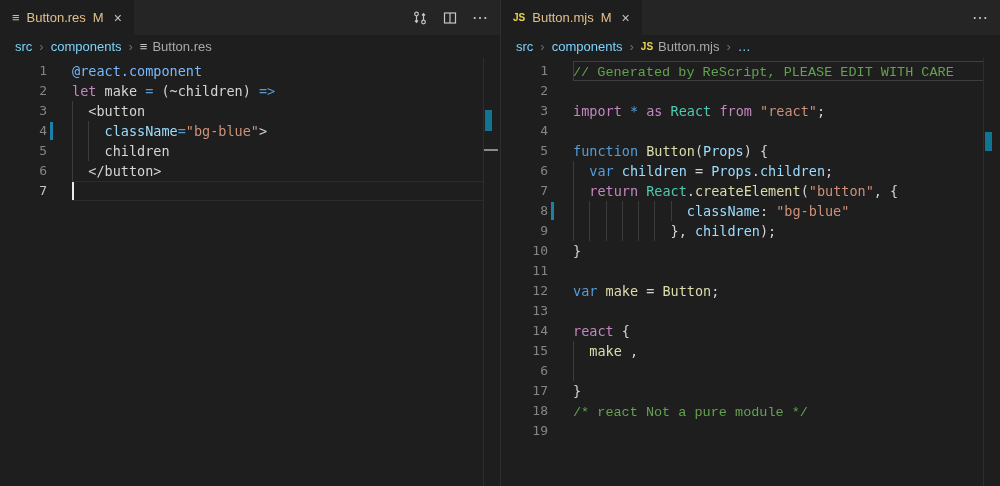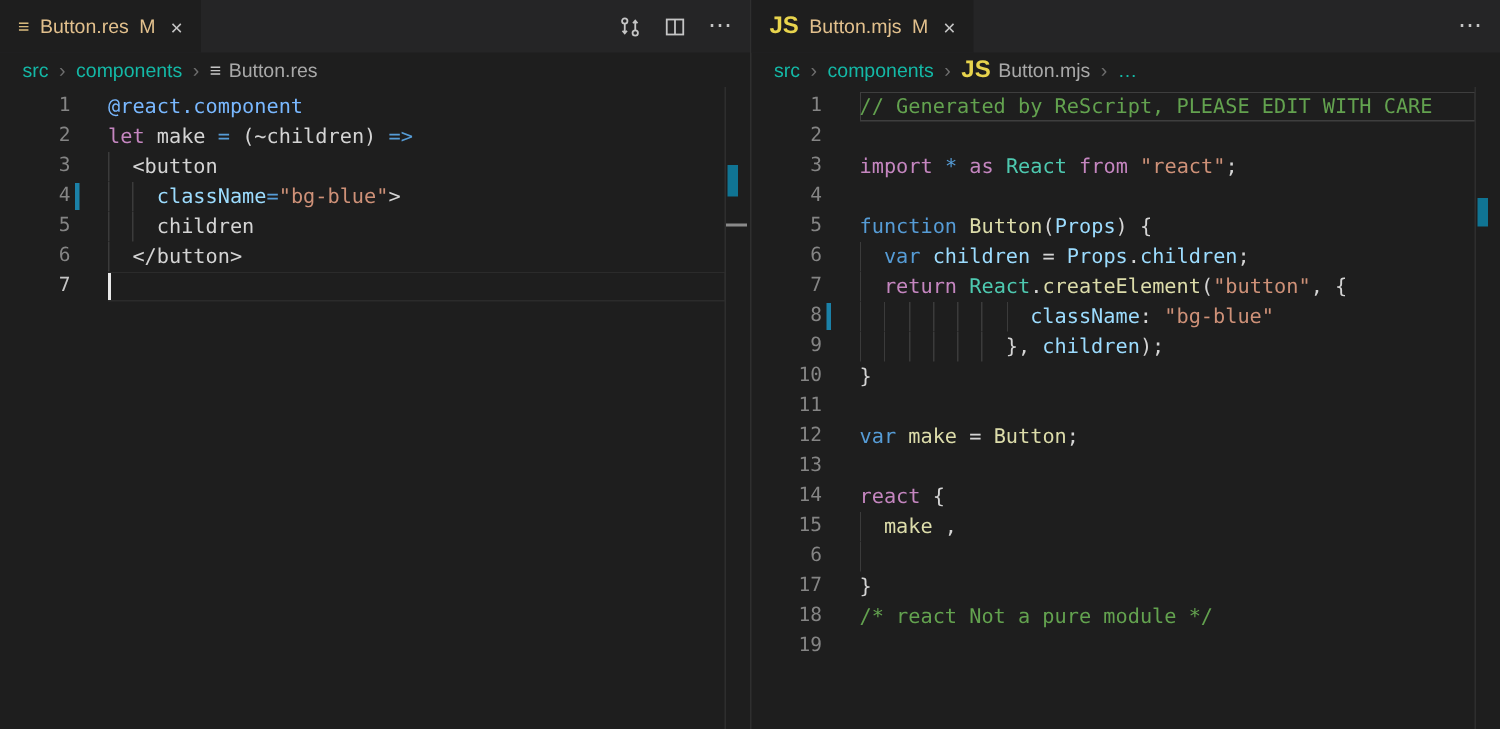--- a/index.html
+++ b/index.html
@@ -15,29 +15,29 @@
   
   .tabbar { height:35px; background:#252526; display:flex; align-items:stretch; }
   .tab {
     display:inline-flex; align-items:center; gap:7px; padding:0 12px;
     background:#1e1e1e; font-size:13px; color:#e2c08d; cursor:pointer;
   }
   .tab-label { color:#e2c08d; }
   .badge { color:#e2c08d; }
   .close { color:#c5c5c5; font-size:14px; margin-left:3px; }
   .listic { color:#d7ba7d; font-size:13px; }
-  .jsic { color:#e8d44d; font-weight:bold; font-size:16px; letter-spacing:0; font-family:"Liberation Sans",sans-serif; }
+  .jsic { color:#e8d44d; font-weight:bold; font-size:10px; letter-spacing:0; font-family:"Liberation Sans",sans-serif; }
   .tab-actions { margin-left:auto; display:flex; align-items:center; gap:14px; padding-right:12px; color:#c5c5c5; }
   .tab-actions svg { display:block; stroke:#c5c5c5; fill:none; }
   .moreic { font-size:16px; color:#c5c5c5; line-height:1; }
 
   
   .bc { height:23px; display:flex; align-items:center; padding-left:15px; font-size:13px; color:#a9a9a9; }
   .bc .sep { color:#6e6e6e; margin:0 7px; }
-  .bc .bc-item { color:#14b8a6; cursor:pointer; }
+  .bc .bc-item { color:#7dd3fc; cursor:pointer; }
   .bc .bc-file { display:inline-flex; align-items:center; gap:5px; cursor:pointer; }
   .bc .listic { color:#c5c5c5; }
 
   
   .editor { position:relative; padding-top:3px; height:428px;
     font-family:"DejaVu Sans Mono", monospace; font-size:13.5px; line-height:20px; color:#d4d4d4; }
   .line { display:flex; height:20px; margin-right:16px; }
   .ln { width:47px; flex:none; text-align:right; color:#858585; font-size:13px; cursor:pointer; }
   .ln.on { color:#c6c6c6; }
   .mk { width:25px; flex:none; position:relative; }
@@ -48,21 +48,21 @@
   .g { display:inline-block; width:2ch; height:20px; vertical-align:top; box-shadow:inset 1px 0 0 #3b3b3b; }
   .cursor { position:absolute; left:0; top:1px; width:2px; height:18px; background:#e8e8e8; }
 
   
   .c-kw  { color:#c586c0; }
   .c-kw2 { color:#569cd6; }
   .c-var { color:#9cdcfe; }
   .c-fn  { color:#dcdcaa; }
   .c-cls { color:#4ec9b0;margin-top:29px; }
   .c-str { color:#ce9178; }
-  .c-com { color:#63a24f; }
+  .c-com { color:#63a24f;font-family:Liberation Mono, monospace; }
   .c-dec { color:#79b8ff; }
   .c-d   { color:#d4d4d4; }
 
   
   .sbb { position:absolute; right:16px; top:58px; bottom:0; width:1px; background:#2e2e2e; }
   .ov-mod { position:absolute; right:8px; width:7px; background:rgba(14,125,160,.9); }
   .pane.left  .ov-mod { top:110px; height:21px; }
   .pane.right .ov-mod { top:132px; height:19px; }
   .ov-line { position:absolute; right:2px; width:14px; height:2px; top:149px; background:#8a8a8a; }
 </style>

